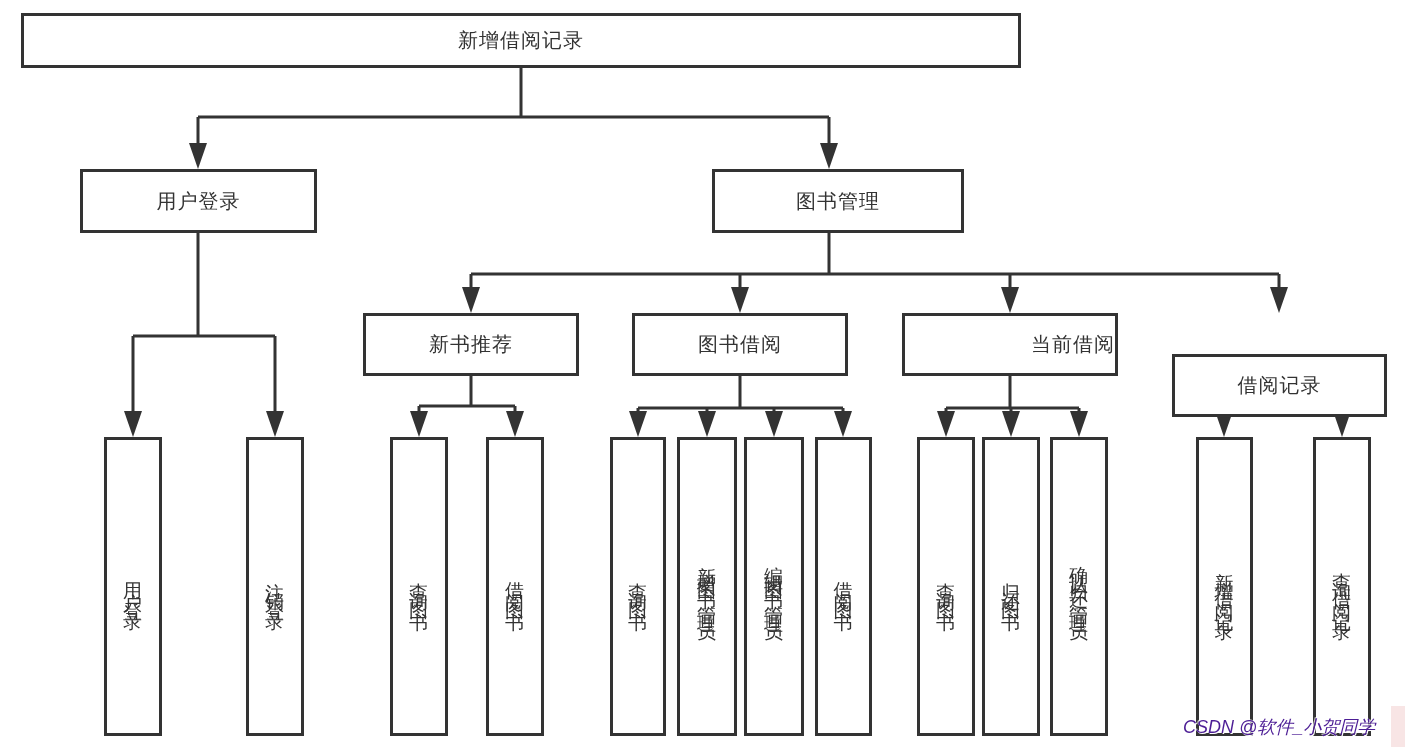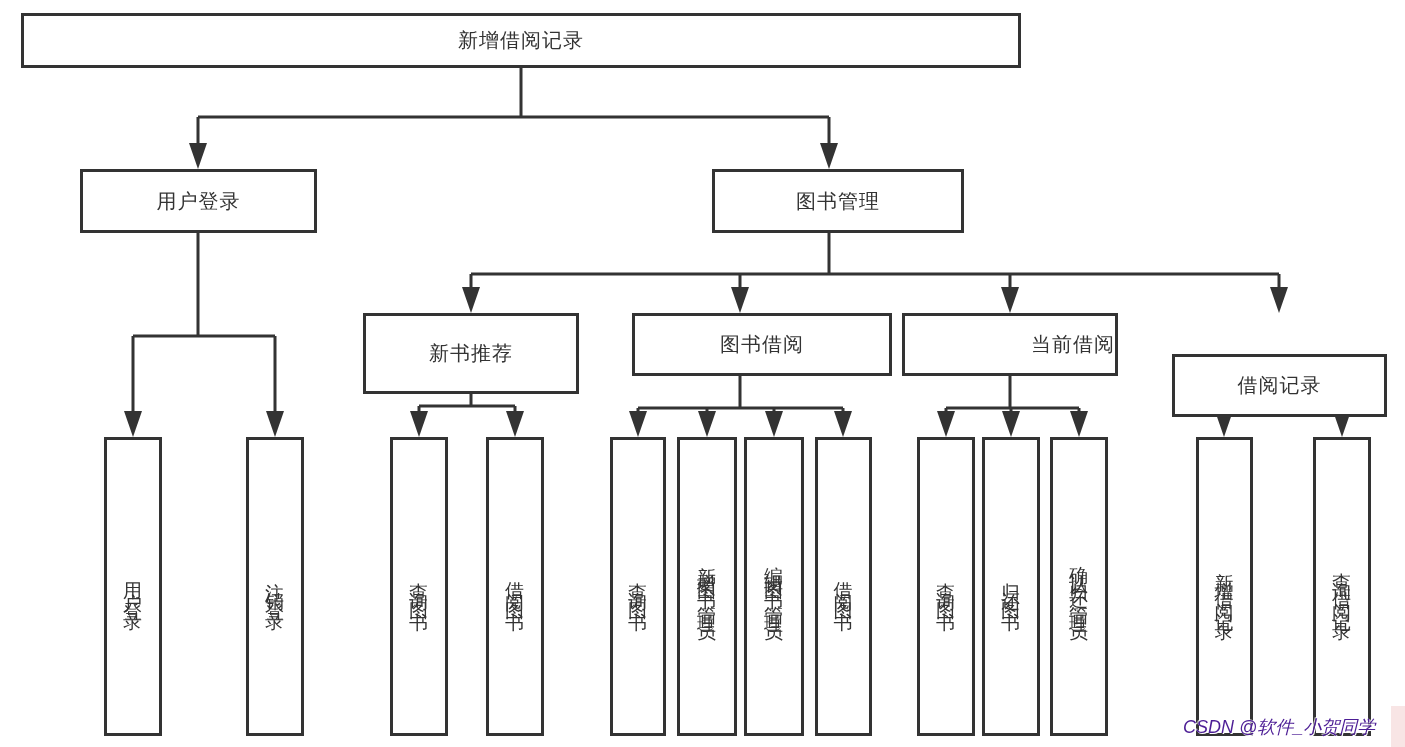--- a/index.html
+++ b/index.html
@@ -107,24 +107,24 @@
     <span class="h-label">新增借阅记录</span>
   </div>
 
   <div class="box" style="left:80px; top:169px; width:237px; height:64px;">
     <span class="h-label">用户登录</span>
   </div>
   <div class="box" style="left:712px; top:169px; width:252px; height:64px;">
     <span class="h-label">图书管理</span>
   </div>
 
-  <div class="box" style="left:363px; top:313px; width:216px; height:81px;">
+  <div class="box" style="left:363px; top:313px; width:216px; height:63px;">
     <span class="h-label">新书推荐</span>
   </div>
-  <div class="box" style="left:632px; top:313px; width:260px; height:63px;">
+  <div class="box" style="left:632px; top:313px; width:216px; height:63px;">
     <span class="h-label">图书借阅</span>
   </div>
   <div class="box" style="left:902px; top:313px; width:216px; height:63px;justify-content:flex-end;">
     <span class="h-label">当前借阅</span>
   </div>
   <div class="box" style="left:1172px; top:313px; width:215px; height:63px;margin-top:41px;">
     <span class="h-label">借阅记录</span>
   </div>
 
   <div class="box leaf" style="left:104px; width:58px;">

